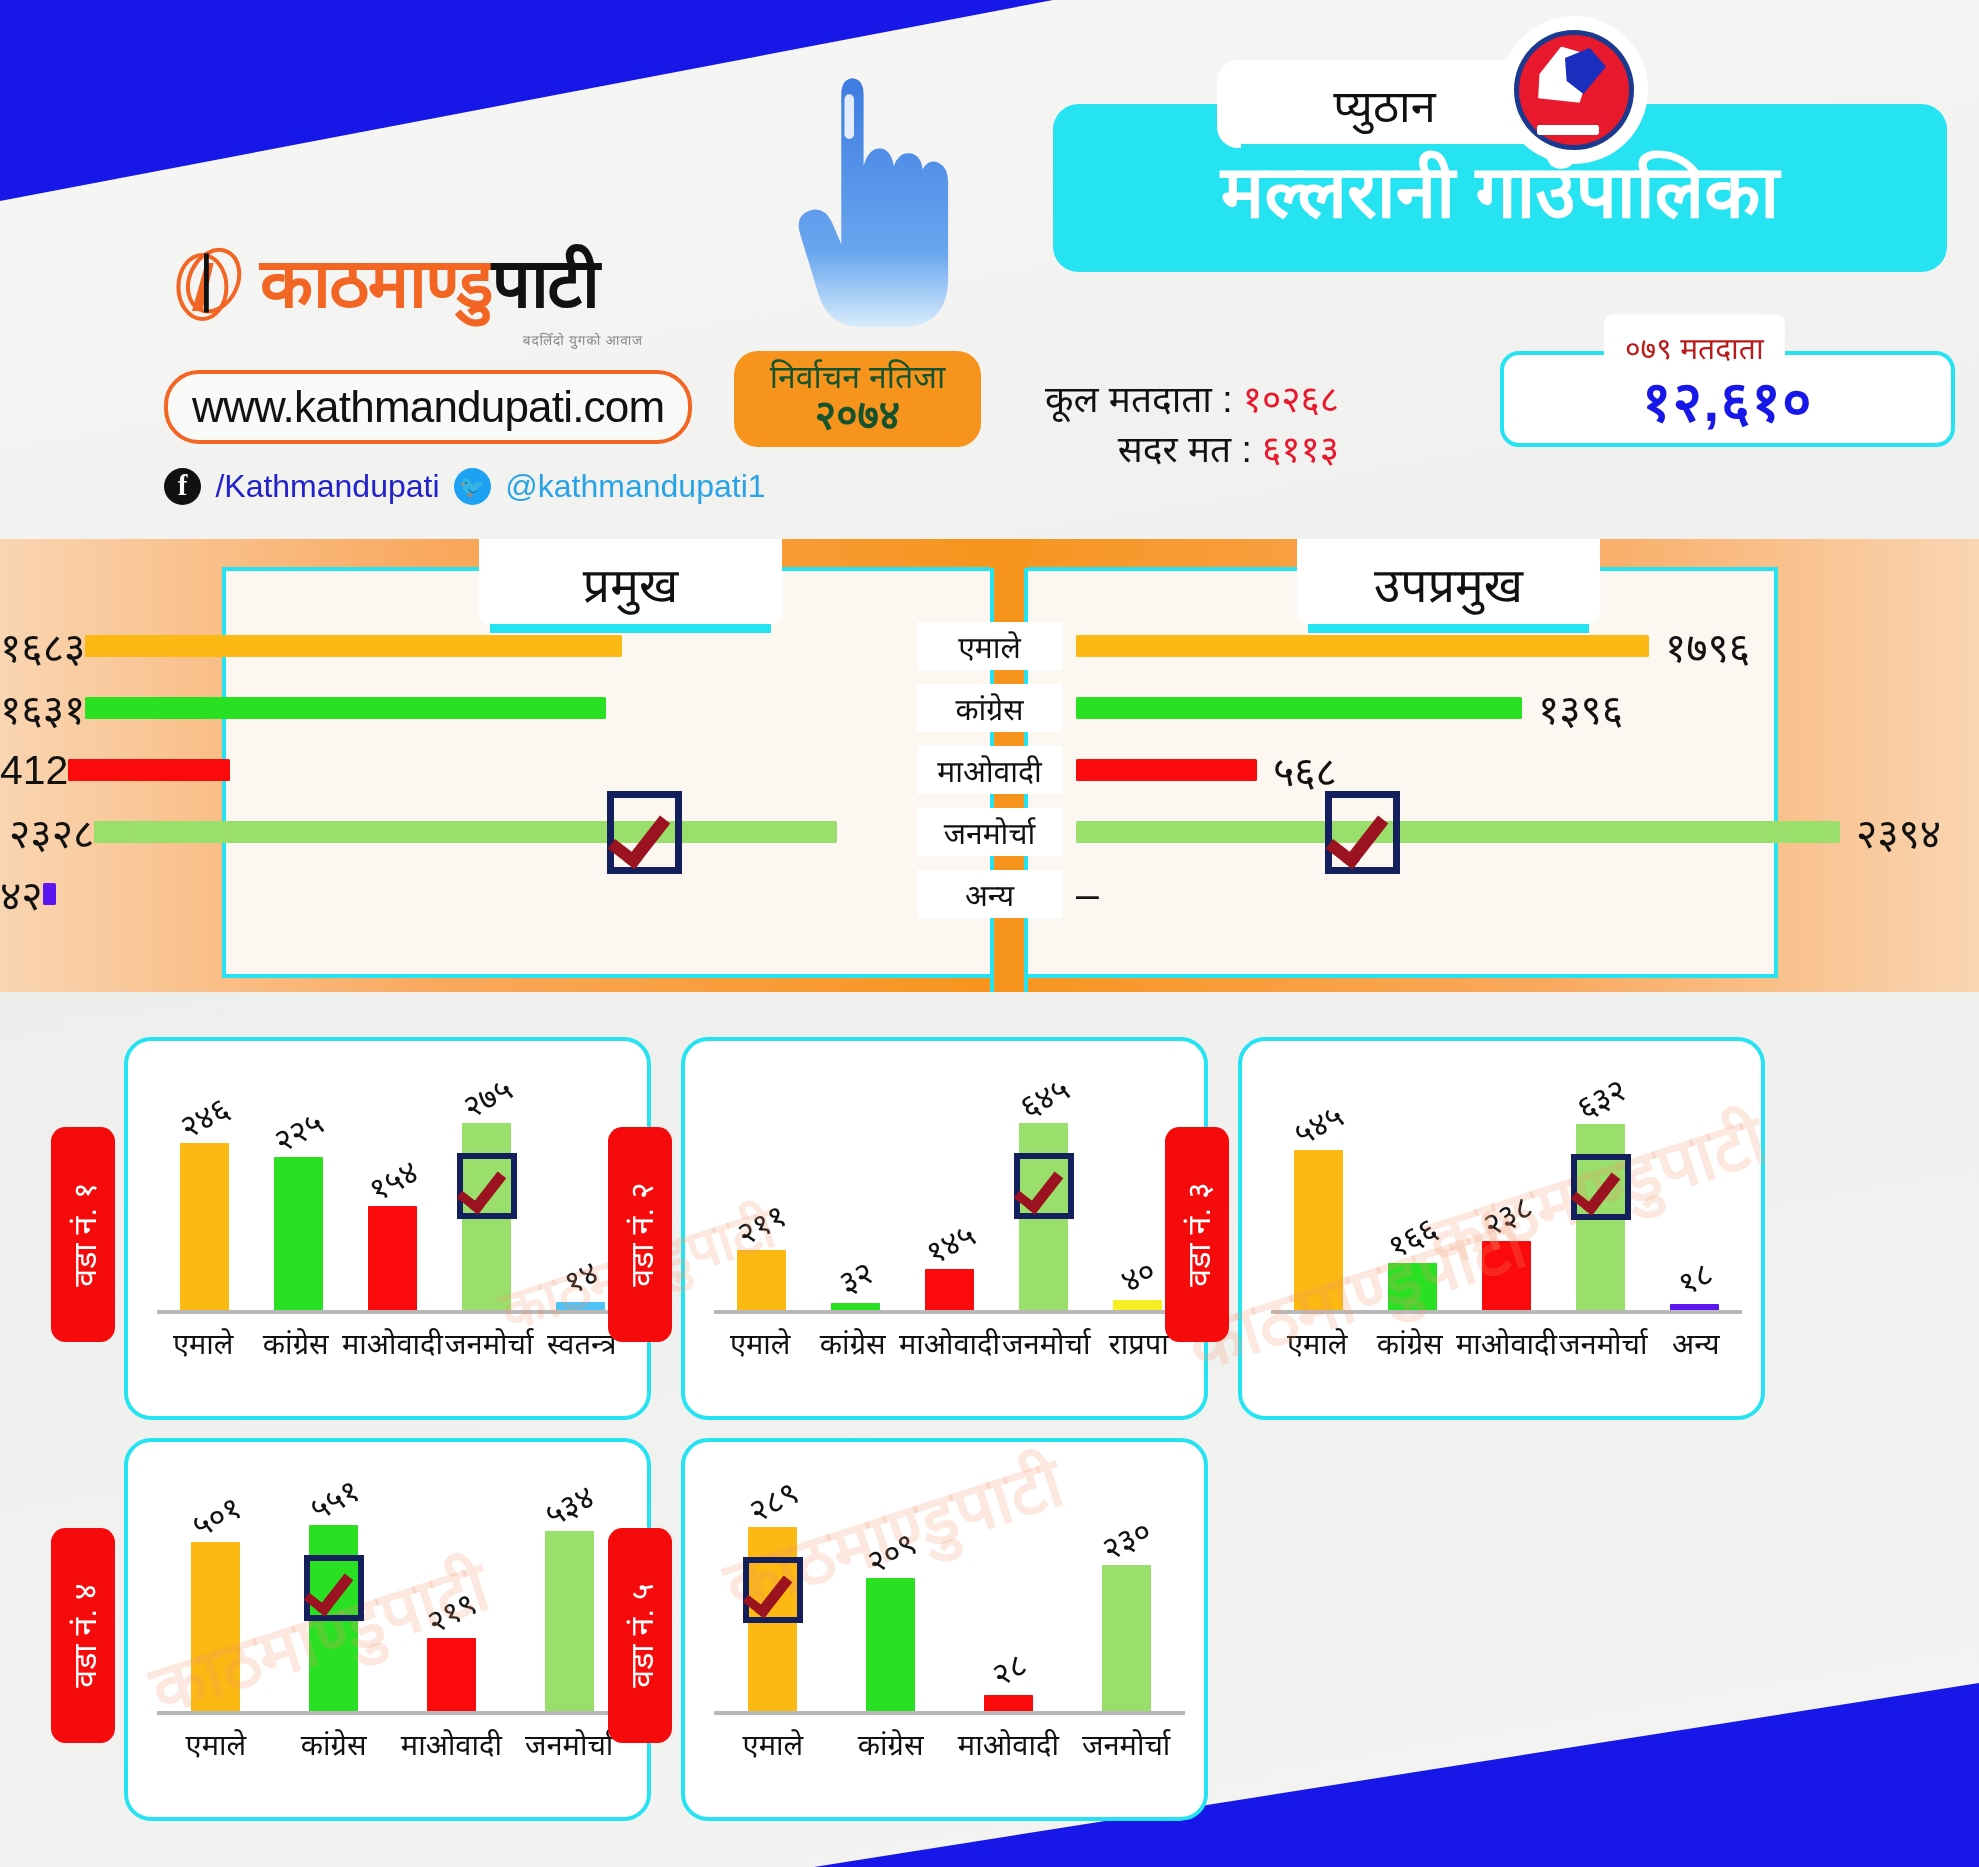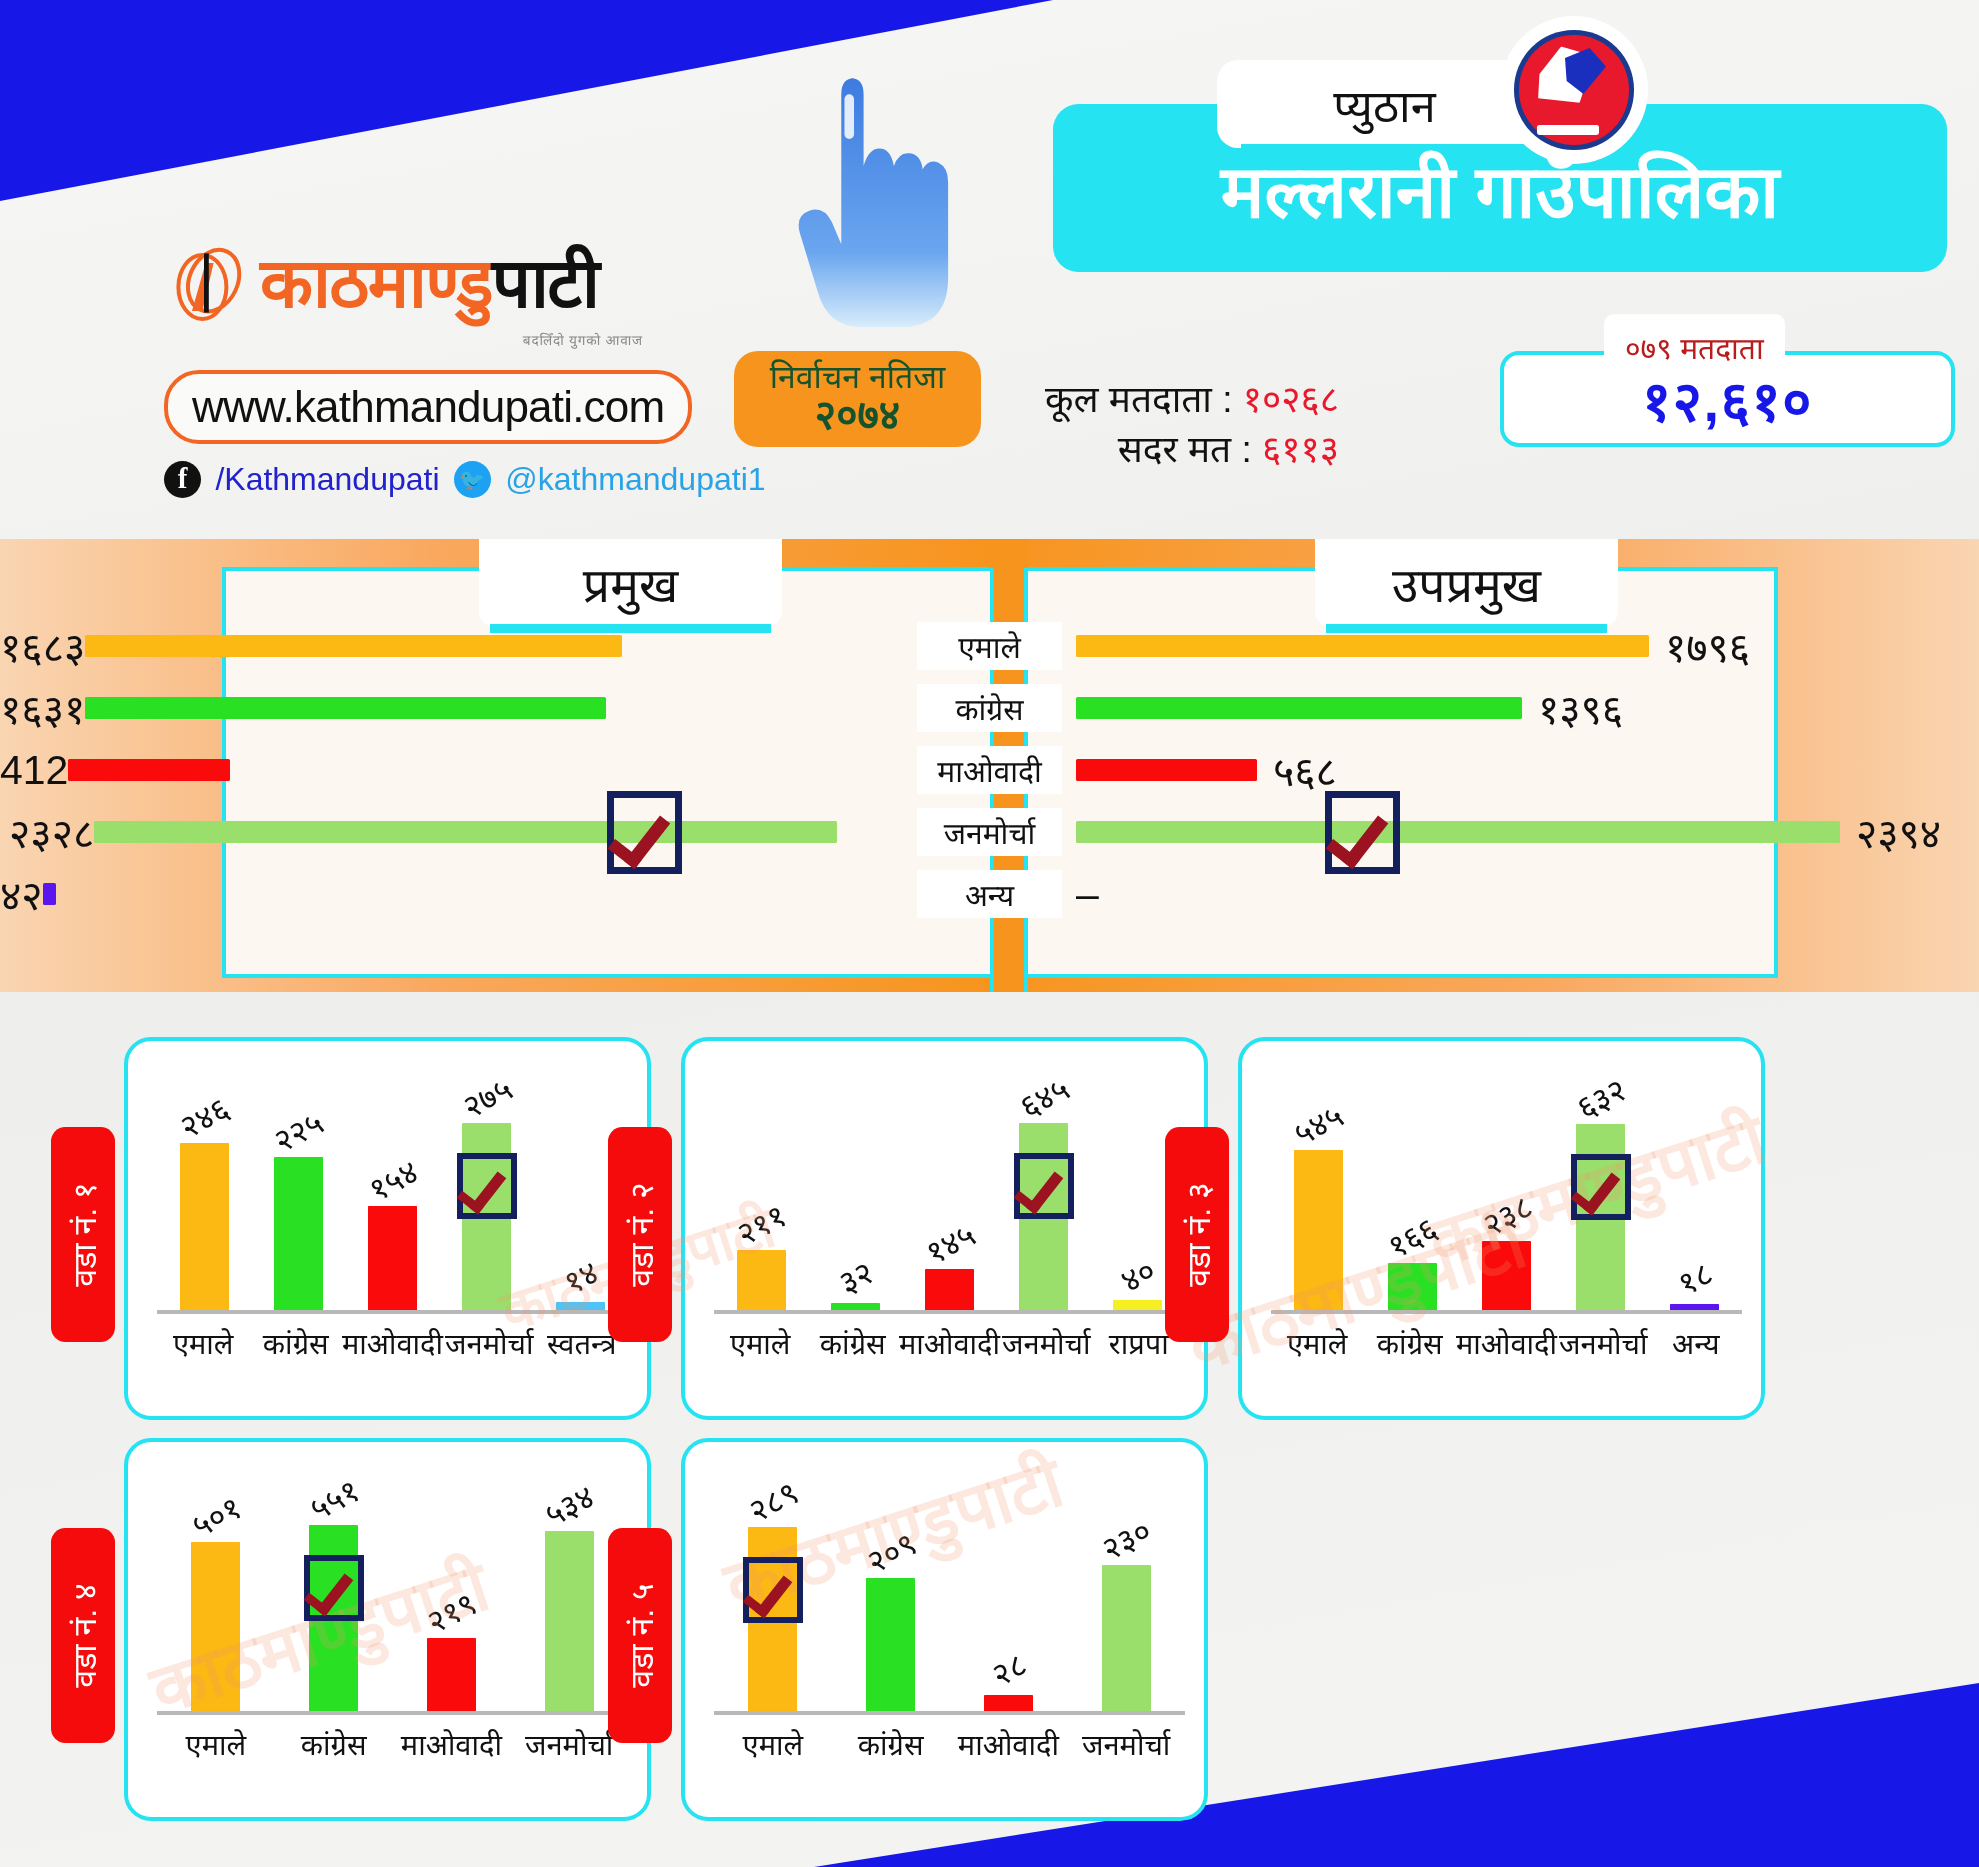--- a/index.html
+++ b/index.html
@@ -22,21 +22,21 @@
   .logo-wrap{position:absolute;left:164px;top:239px;width:479px;}
   .logo-row{display:flex;align-items:center;gap:8px;}
   .logo-mark{width:88px;height:88px;position:relative;flex:0 0 auto;}
   .logo-text{font-size:69px;font-weight:bold;letter-spacing:-1.6px;line-height:1;}
   .lt-orange{color:#f26522;}
   .lt-black{color:#111;}
   .logo-sub{font-size:13.6px;color:#888;text-align:right;margin-top:3.2px;letter-spacing:0.8px;}
   .url-pill{margin-top:21px;border:4px solid #f26522;border-radius:35px;
     padding:8px 24px;display:inline-block;background:rgba(255,255,255,.55);}
   .url-pill span{font-size:44px;color:#111;letter-spacing:-0.8px;}
-  .social{margin-top:17px;display:flex;align-items:center;gap:14.4px;font-size:32px;}
+  .social{margin-top:24px;display:flex;align-items:center;gap:14.4px;font-size:32px;}
   .social .fb-ico,.social .tw-ico{width:37px;height:37px;border-radius:50%;display:inline-block;position:relative;flex:0 0 auto;}
   .fb-ico{background:#111;}
   .fb-ico::after{content:"f";position:absolute;left:50%;top:50%;transform:translate(-50%,-54%);
     color:#fff;font-size:29px;font-weight:bold;font-family:"Liberation Serif",serif;}
   .tw-ico{background:#1da1f2;}
   .tw-ico::after{content:"\1F426";position:absolute;left:50%;top:50%;transform:translate(-50%,-50%);
     color:#fff;font-size:21px;}
   .fb-txt{color:#2222cc;}
   .tw-txt{color:#29a3e8;}
 
@@ -90,21 +90,21 @@
     background:#fdf7f1;border:4.8px solid #26e3f2;}
   .band-stem{position:absolute;left:990px;top:539px;width:38px;height:453px;background:#f7941d;
     border-left:4.8px solid #26e3f2;border-right:4.8px solid #26e3f2;box-sizing:border-box;}
   .band-stem-top{position:absolute;left:990px;top:539px;width:38px;height:29px;background:#f7941d;}
 
   .tab{position:absolute;top:539px;height:88px;background:#fff;border-radius:0 0 16px 16px;
     display:flex;align-items:center;justify-content:center;z-index:6;}
   .tab span{font-size:48px;color:#111;}
   .tab::after{content:"";position:absolute;left:11.2px;right:11.2px;bottom:-6.4px;height:9.6px;background:#26e3f2;}
   .tab-left{left:479px;width:303px;}
-  .tab-right{left:1297px;width:303px;margin-left:18px;}
+  .tab-right{left:1297px;width:303px;}
 
   .rows{position:absolute;left:0;top:615px;width:1979px;}
   .row{display:flex;align-items:center;height:62px;margin-bottom:0;}
   .row-l{width:918px;display:flex;align-items:center;justify-content:flex-start;padding-right:14.4px;box-sizing:border-box;}
   .row-c{width:144px;display:flex;align-items:center;justify-content:center;}
   .row-r{width:918px;display:flex;align-items:center;gap:16px;padding-left:14.4px;box-sizing:border-box;}
   .rowbar{height:22.3px;border-radius:1.6px;}
   .rowval{font-size:41px;color:#111;white-space:nowrap;}
   .partychip{background:#fff;padding:3.2px 12.8px;font-size:30px;color:#111;min-width:120px;text-align:center;z-index:7;position:relative;}
 

